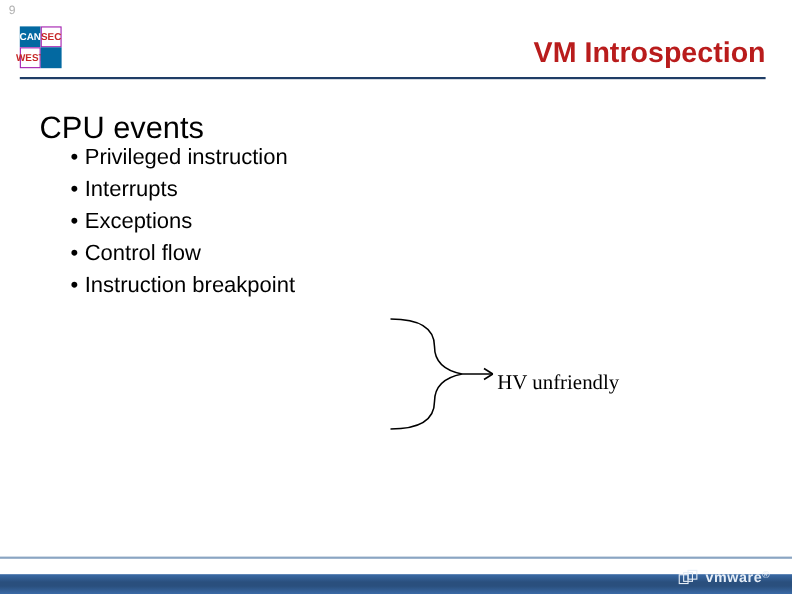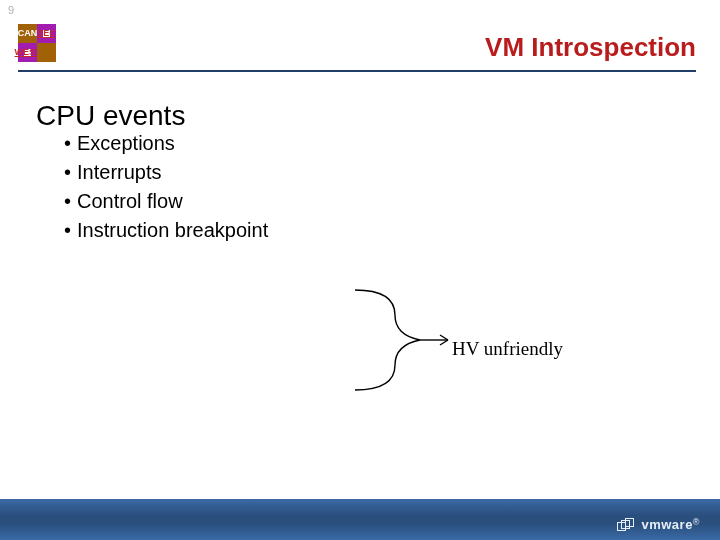--- a/index.html
+++ b/index.html
@@ -33,22 +33,22 @@
   }
   .logo .cell {
     width: 50%;
     display: flex;
     align-items: center;
     justify-content: center;
     font-weight: bold;
     font-size: 9px;
     line-height: 1;
   }
-  .logo .red { background: #a16207; color: #ffffff; }
-  .logo .white { background: #ffffff; color: #c62828; border: 6px solid #a21caf; box-sizing: border-box; text-decoration: underline; }
+  .logo .red { background: #0369a1; color: #ffffff; }
+  .logo .white { background: #ffffff; color: #c62828; border: 1px solid #a21caf; box-sizing: border-box; }
   .title {
     position: absolute;
     top: 32px;
     right: 24px;
     font-size: 26px;
     font-weight: bold;
     color: #b91c1c;
     text-align: right;
   }
   .title-rule {
@@ -93,21 +93,21 @@
     left: 350px;
     width: 100px;
     height: 110px;
     pointer-events: none;
   }
   .footer-bar {
     position: absolute;
     left: 0;
     right: 0;
     bottom: 0;
-    height: 41px;
+    height: 18px;
     background: linear-gradient(#3a6aa6 0%, #2a4f7d 40%, #2a4f7d 60%, #3a6aa6 100%);
   }
   .footer-brand {
     position: absolute;
     right: 20px;
     bottom: 8px;
     color: #e6eef7;
     font-size: 13px;
     letter-spacing: 0.5px;
     display: flex;
@@ -156,22 +156,23 @@
     <div class="cell red"></div>
   </div>
 </div>
 
 <div class="title">VM Introspection</div>
 <div class="title-rule"></div>
 
 <div class="heading">CPU events</div>
 
 <div class="bullets">
+  <div class="item"><span class="dot">•</span><span>Privileged instruction</span></div>
+  <div class="item"><span class="dot">•</span><span>Interrupts</span></div>
   <div class="item"><span class="dot">•</span><span>Exceptions</span></div>
-  <div class="item"><span class="dot">•</span><span>Interrupts</span></div>
   <div class="item"><span class="dot">•</span><span>Control flow</span></div>
   <div class="item"><span class="dot">•</span><span>Instruction breakpoint</span></div>
 </div>
 
 <svg class="bracket" viewBox="0 0 100 110">
   <path d="M 5 5 Q 45 5 45 30 Q 45 50 70 55 Q 45 60 45 80 Q 45 105 5 105" stroke="#000" stroke-width="1.4" fill="none"></path>
   <path d="M 70 55 L 98 55" stroke="#000" stroke-width="1.4" fill="none"></path>
   <path d="M 98 55 L 90 50 M 98 55 L 90 60" stroke="#000" stroke-width="1.4" fill="none"></path>
 </svg>
 

